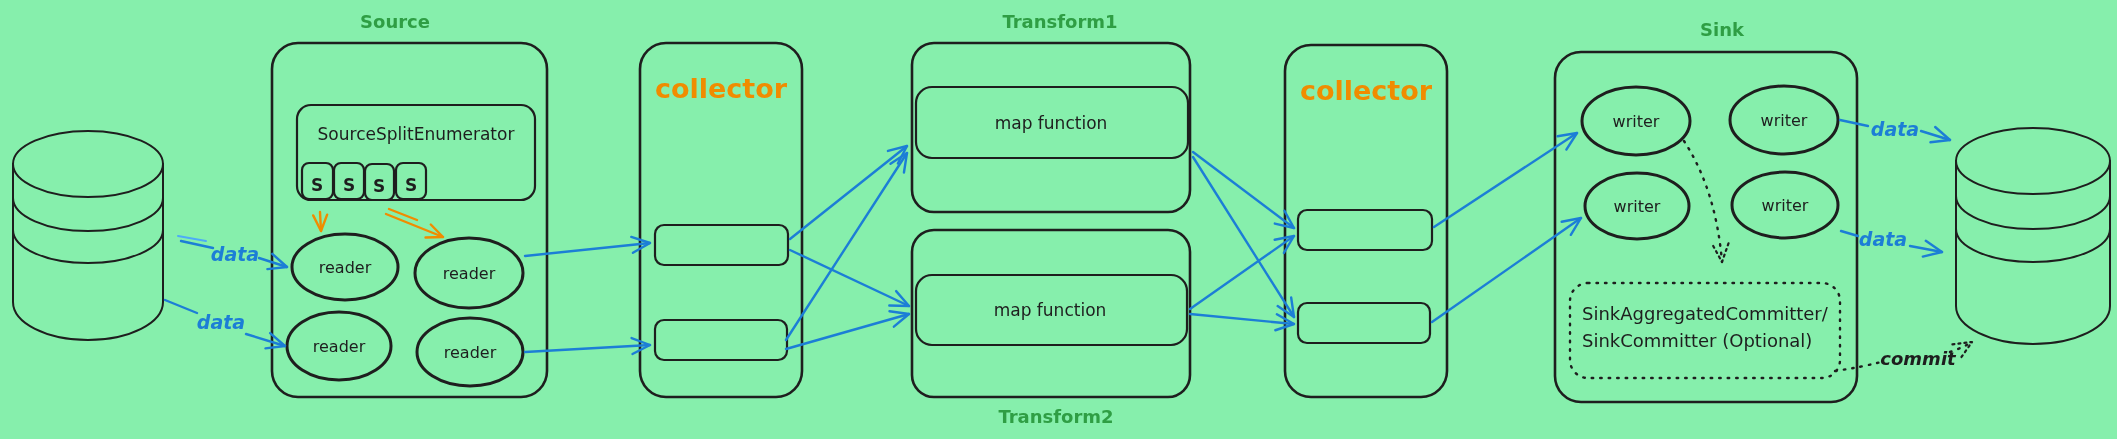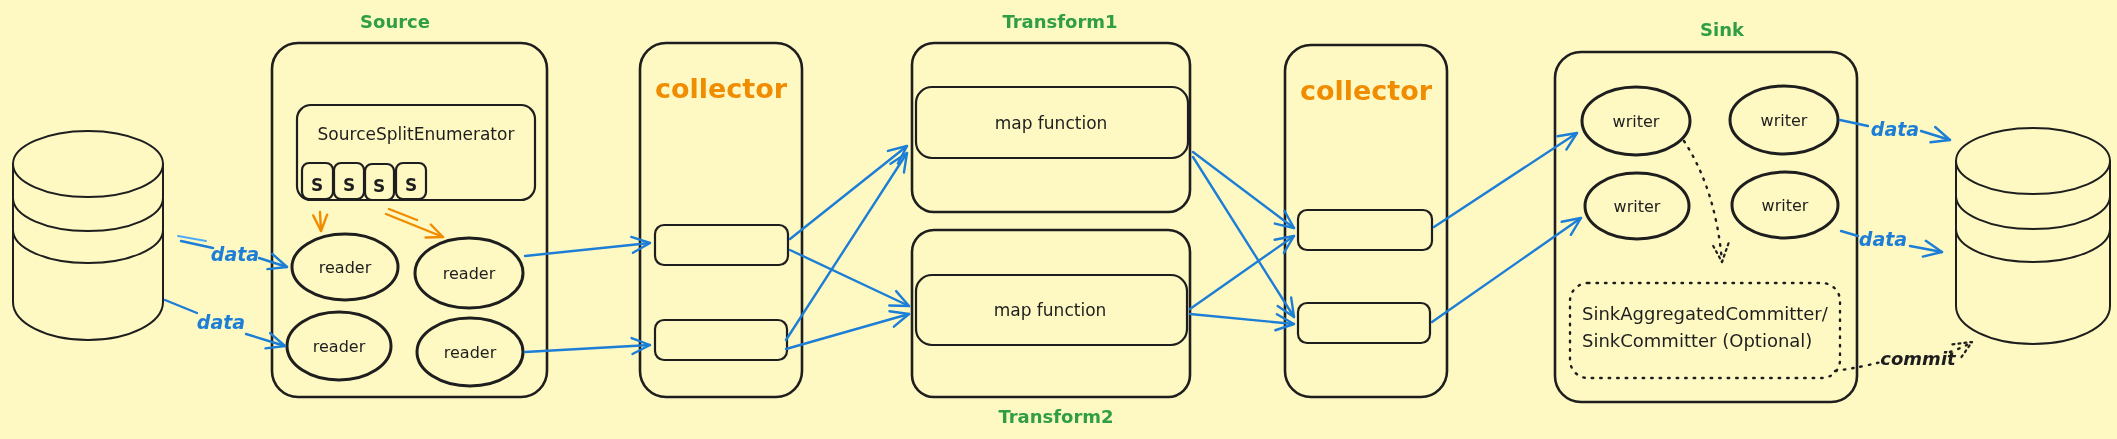--- a/index.html
+++ b/index.html
@@ -1,16 +1,16 @@
 <!DOCTYPE html>
 <html><head>
 <meta charset="utf-8">
 <style>
   html,body{margin:0;padding:0;background:#ffffff;}
-  .stage{position:relative;width:2117px;height:439px;background:#fef9c3;overflow:hidden;
+  .stage{position:relative;width:2117px;height:439px;background:#86efac;overflow:hidden;
          font-family:"DejaVu Sans",sans-serif;}
   svg{position:absolute;left:0;top:0;}
   text{font-family:"DejaVu Sans",sans-serif;}
   .lbl-green{fill:#2f9e44;font-size:18px;font-weight:600;}
   .lbl-orange{fill:#f08c00;font-size:27px;font-weight:600;}
   .node-text{fill:#1e1e1e;font-size:16px;}
   .enum-text{fill:#1e1e1e;font-size:17px;}
   .split-text{fill:#1e1e1e;font-size:17px;font-weight:600;}
   .committer-text{fill:#1e1e1e;font-size:18px;}
   .blue-lbl{fill:#1c7ed6;font-size:19px;font-weight:600;font-style:italic;}

